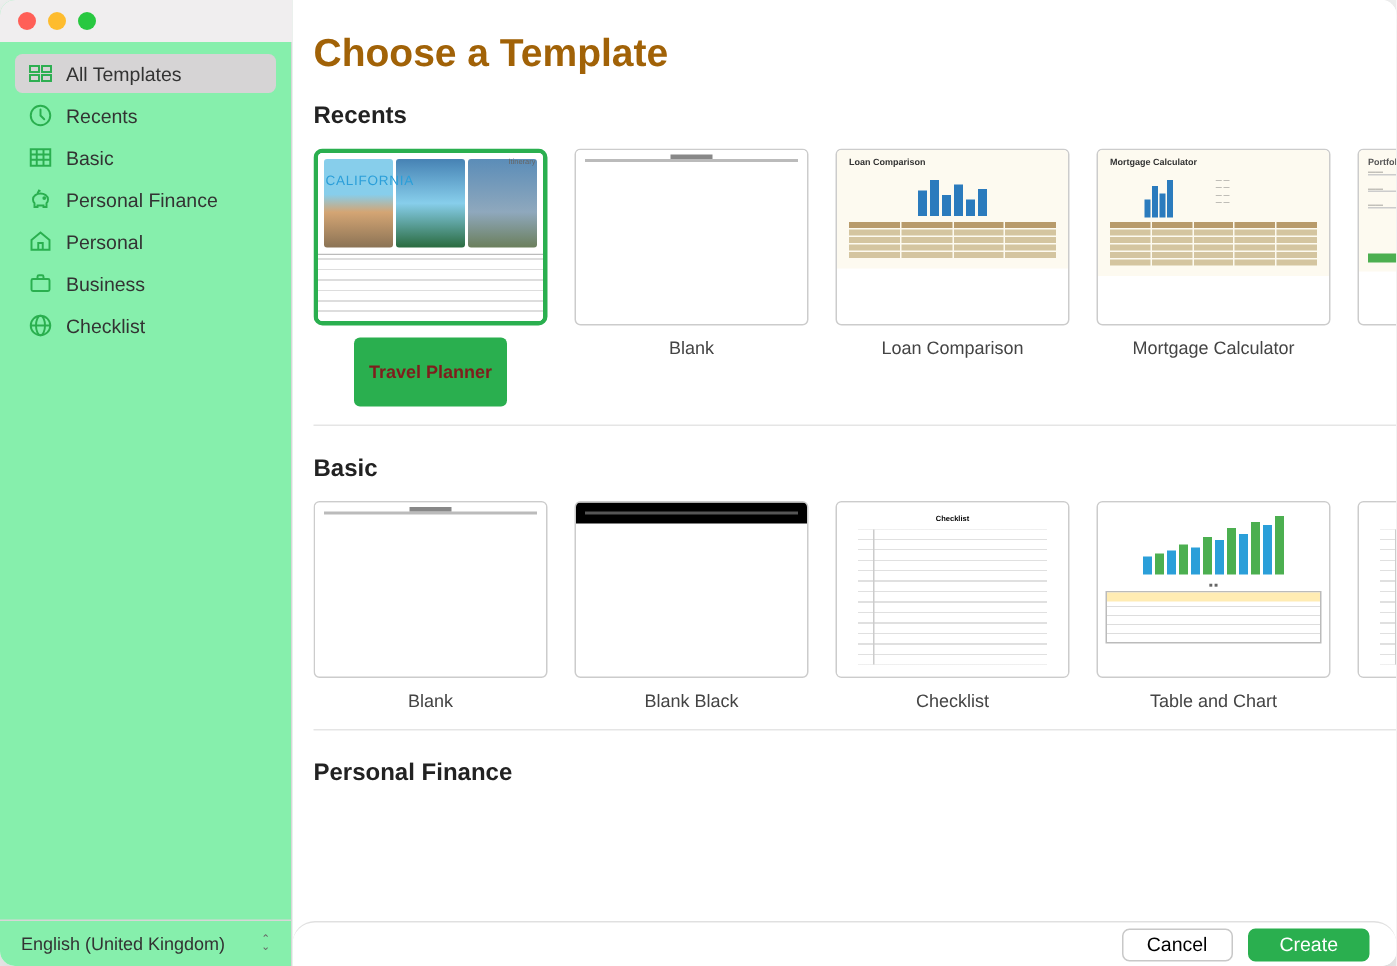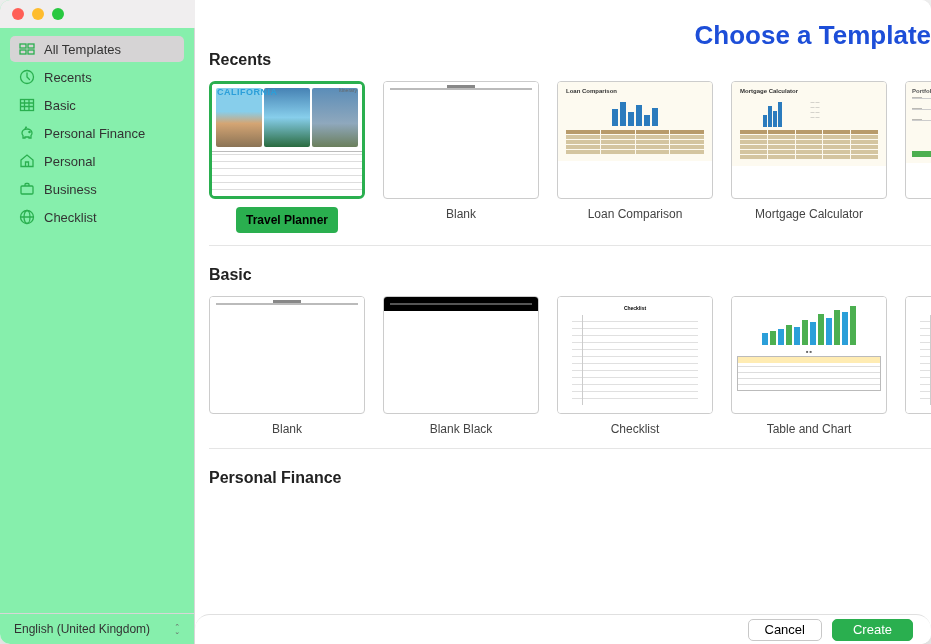--- a/index.html
+++ b/index.html
@@ -94,22 +94,22 @@
   overflow: hidden;
 }
 .main-scroll {
   flex: 1;
   overflow-y: auto;
   padding: 20px 0 0 14px;
 }
 .page-title {
   font-size: 26px;
   font-weight: 700;
-  color: #1d4ed8;
-  text-align: right;
+  color: #a16207;
+  margin-bottom: 18px;
 }
 .section-title {
   font-size: 16px;
   font-weight: 700;
   color: #222;
   margin-bottom: 12px;
 }
 .template-row {
   display: flex;
   gap: 18px;
@@ -139,22 +139,22 @@
   border-radius: 6px;
 }
 .template-label {
   margin-top: 8px;
   font-size: 12px;
   color: #444;
   text-align: center;
 }
 .template-card.selected .template-label {
   background: #2aaf4f;
-  color: #000000;
-  padding: 6px 10px;
+  color: #7f1d1d;
+  padding: 16px 10px;
   border-radius: 4px;
   font-weight: 600;
 }
 .footer {
   height: 30px;
   border-top: 1px solid #e0e0e0;
   display: flex;
   align-items: center;
   justify-content: flex-end;
   padding: 0 18px;
@@ -175,21 +175,21 @@
 .btn.primary {
   background: #2aaf4f;
   border-color: #2aaf4f;
   color: #fff;
   font-weight: 500;
   padding: 0 20px;
 }
 
 .mini-travel { display:flex; flex-direction:column; height:100%; }
 .mini-travel .top { height:60%; display:flex; gap:2px; padding:4px; background:#fff; position:relative; }
-.mini-travel .title { position:absolute; top:3px; left:5px; font-size:9px; font-weight:700; color:#2b9fd9; letter-spacing:0.5px; z-index:2;}
+.mini-travel .title { position:absolute; top:13px; left:5px; font-size:9px; font-weight:400; color:#2b9fd9; letter-spacing:0.5px; z-index:2;}
 .mini-travel .corner { position:absolute; top:3px; right:5px; font-size:5px; color:#666;}
 .mini-travel .photo { flex:1; border-radius:2px; }
 .p1{background:linear-gradient(#87ceeb 40%,#d4a574 60%,#8b7355);}
 .p2{background:linear-gradient(#4682b4,#87ceeb 50%,#2a6b3f);}
 .p3{background:linear-gradient(#5b8db8,#8fa8bd 60%,#6b7f5c);}
 .mini-travel .grid { flex:1; background:repeating-linear-gradient(0deg,#fff,#fff 6px,#ddd 6px,#ddd 7px),repeating-linear-gradient(90deg,transparent,transparent 25px,#ddd 25px,#ddd 26px); border-top:1px solid #bbb;}
 
 .mini-blank { background:#fff; padding:6px; }
 .mini-blank .g { width:100%; height:100%; background:repeating-linear-gradient(0deg,transparent,transparent 8px,#ccc 8px,#ccc 9px),repeating-linear-gradient(90deg,transparent,transparent 14px,#ccc 14px,#ccc 15px); border:1px solid #bbb; position:relative;}
 .mini-blank .g::before{content:"";position:absolute;top:-4px;left:40%;width:20%;height:3px;background:#888;}

